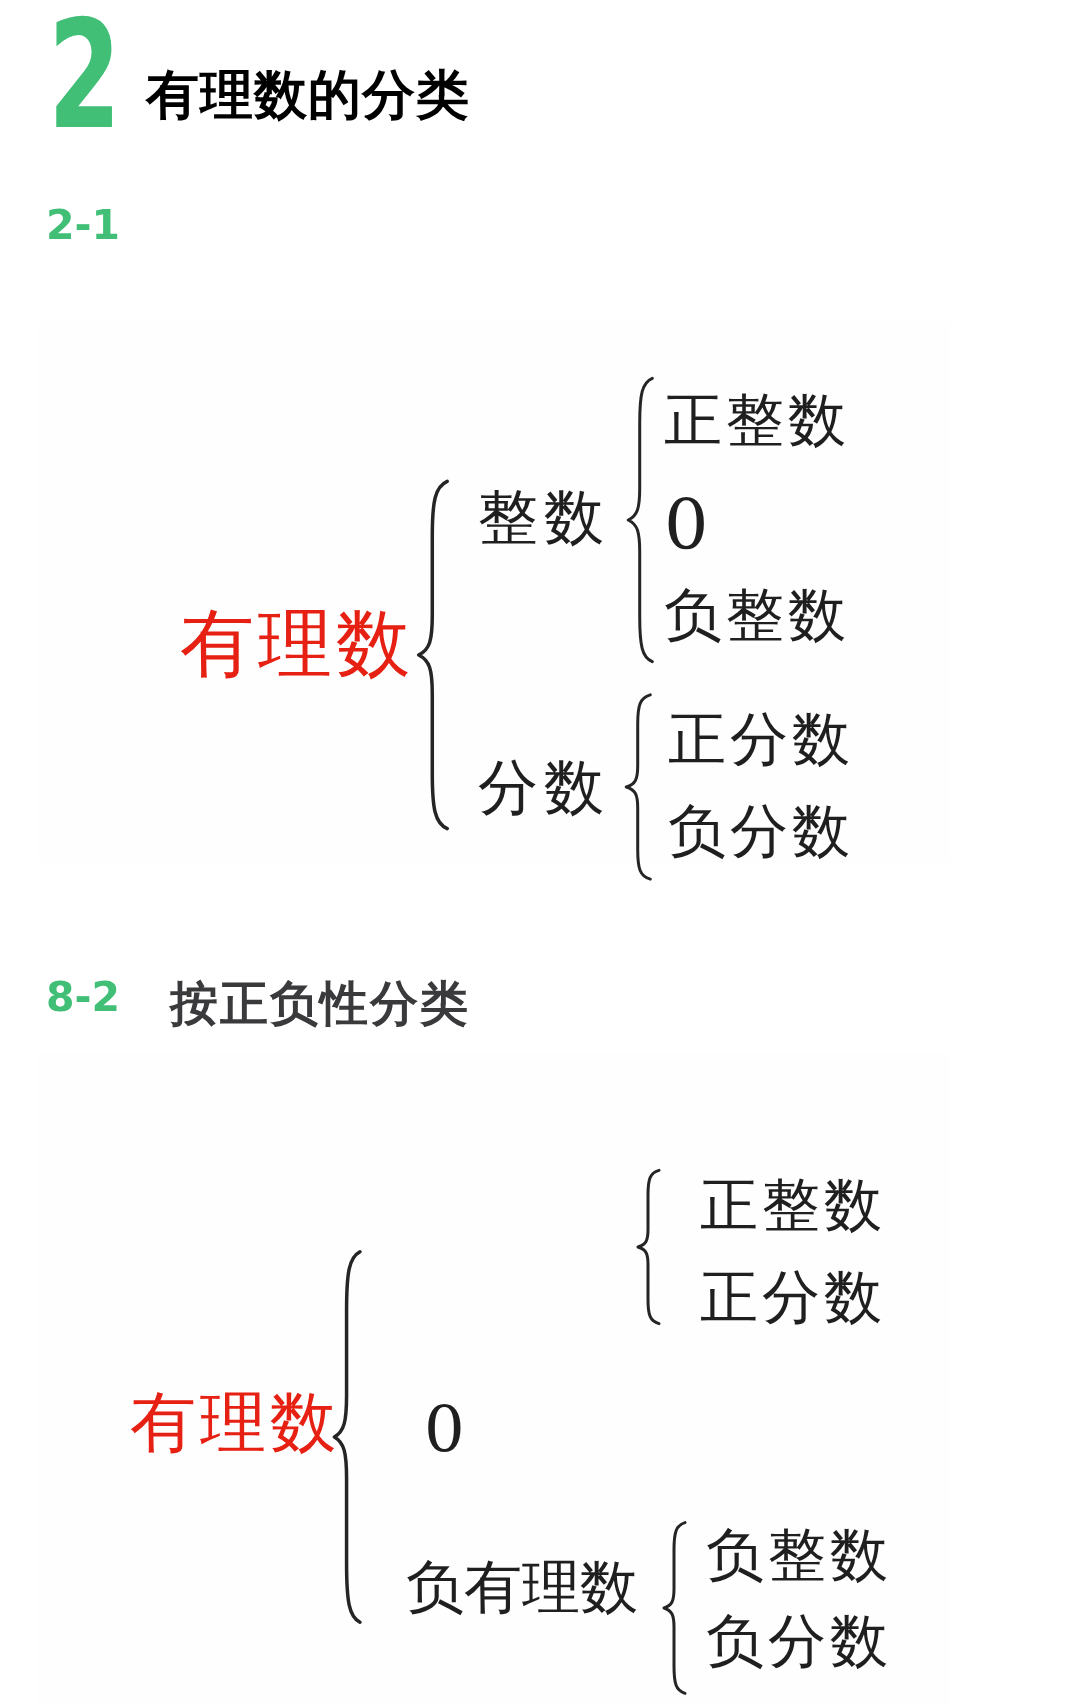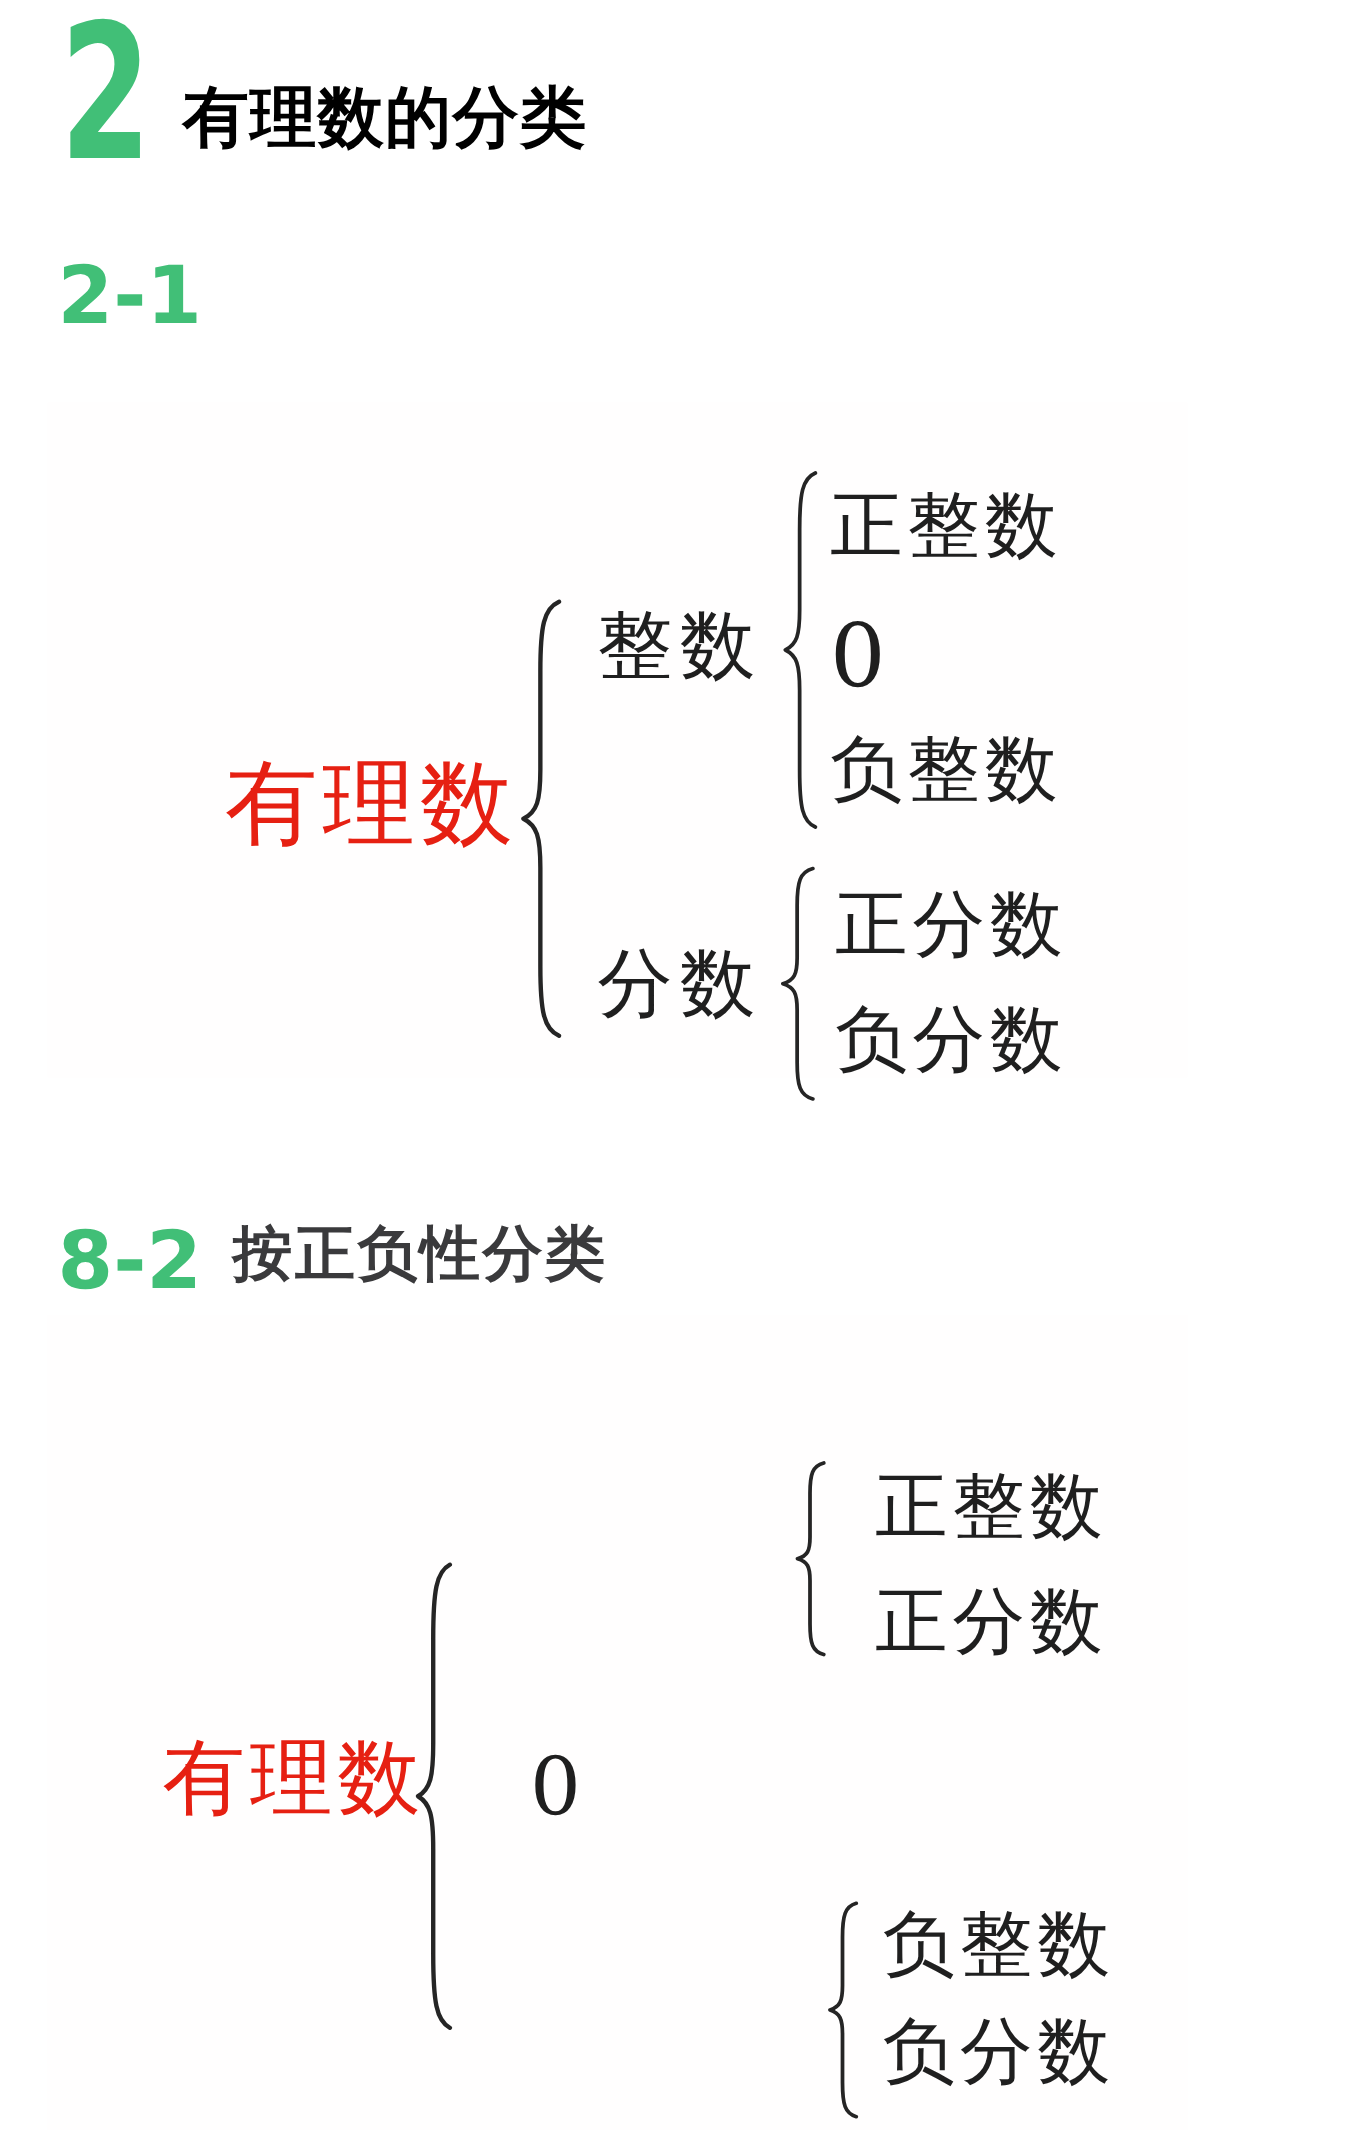--- a/index.html
+++ b/index.html
@@ -14,26 +14,26 @@
   
   .big-num{
     left:48px;top:0px;
     font-size:150px;font-weight:700;color:#41bf77;
     transform:scaleX(0.70);transform-origin:0 0;
   }
   .h1-title{
     left:146px;top:68px;
     font-size:53px;font-weight:700;color:#000000;letter-spacing:1px;
   }
-  .sub-num{font-size:64px;font-weight:700;color:#41bf77;}
+  .sub-num{font-size:41px;font-weight:700;color:#41bf77;}
   .sub-title{font-size:48px;font-weight:700;color:#3a3a3c;letter-spacing:2px;}
   .sub1-num{left:46px;top:205px;}
   .sub1-title{left:170px;top:207px;}
   .sub2-num{left:46px;top:977px;}
-  .sub2-title{left:170px;top:979px;margin-left:16px;}
+  .sub2-title{left:170px;top:979px;}
   
   .diagram{
     position:absolute;left:38px;width:912px;
     background:#fffefe;
     font-family:"DejaVu Serif","Liberation Serif",serif;
     color:#1f1f1f;
   }
   .d1{top:322px;height:540px;}
   .d2{top:1052px;height:652px;}
   .dg{position:absolute;line-height:1;white-space:nowrap;color:#1f1f1f;}
@@ -97,20 +97,21 @@
 
     <svg class="brace bw3" style="left:598px;top:116px;width:28px;height:158px;" viewBox="0 0 28 200" preserveAspectRatio="none">
       <path d="M23 3 C14 6 12 14 12 34 L12 78 C12 92 10 97 2 100 C10 103 12 108 12 122 L12 166 C12 186 14 194 23 197"></path>
     </svg>
 
     <div class="dg" style="left:662px;top:124px;font-size:58px;letter-spacing:4px;">正整数</div>
     <div class="dg" style="left:662px;top:216px;font-size:58px;letter-spacing:4px;">正分数</div>
 
     <div class="dg" style="left:386px;top:346px;font-size:64px;">0</div>
 
+    <div class="dg" style="left:368px;top:506px;font-size:58px;">负有理数</div>
 
     <svg class="brace bw3" style="left:624px;top:468px;width:28px;height:176px;" viewBox="0 0 28 200" preserveAspectRatio="none">
       <path d="M23 3 C14 6 12 14 12 34 L12 78 C12 92 10 97 2 100 C10 103 12 108 12 122 L12 166 C12 186 14 194 23 197"></path>
     </svg>
 
     <div class="dg" style="left:668px;top:474px;font-size:58px;letter-spacing:4px;">负整数</div>
     <div class="dg" style="left:668px;top:560px;font-size:58px;letter-spacing:4px;">负分数</div>
   </section>
 
 </div>

